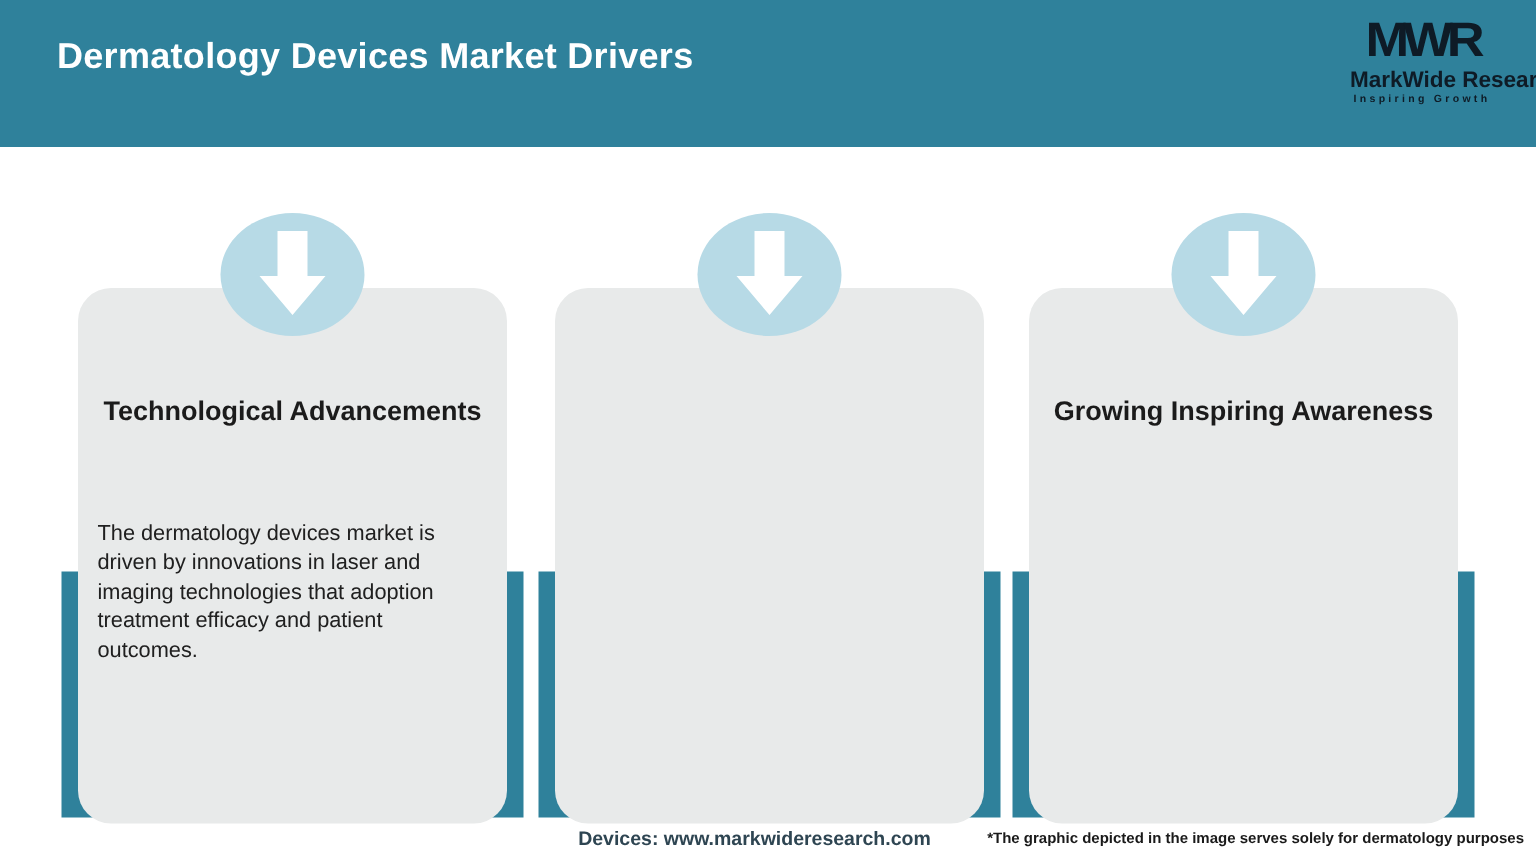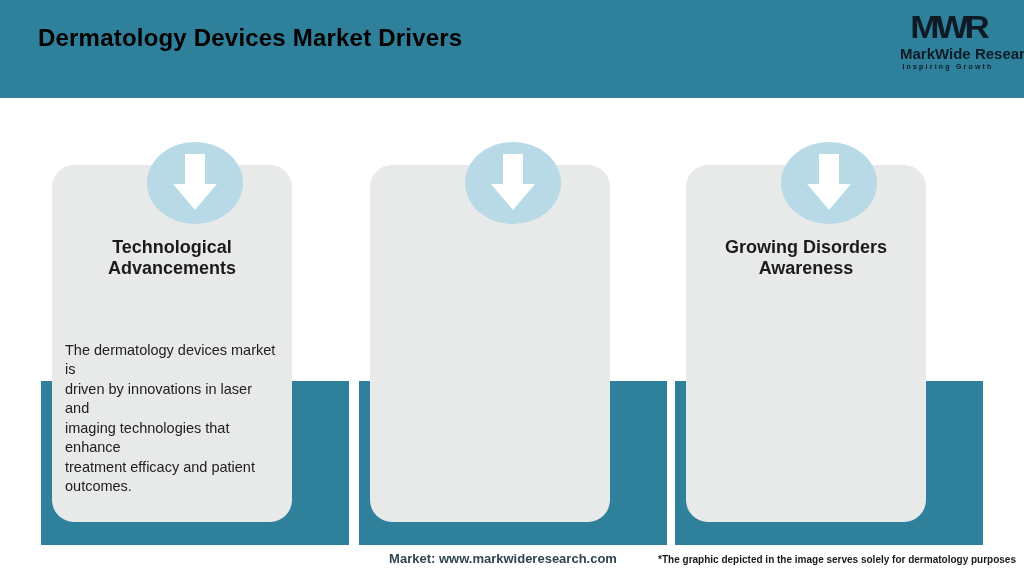--- a/index.html
+++ b/index.html
@@ -27,21 +27,21 @@
     position: absolute;
     top: 0; left: 0;
     width: 1024px; height: 98px;
     background: var(--accent-teal);
   }
   .page-title {
     position: absolute;
     left: 38px; top: 24px;
     font-size: 24px;
     font-weight: 700;
-    color: #000000;
+    color: #ffffff;
     letter-spacing: 0.2px;
   }
   .logo {
     position: absolute;
     top: 9px; right: 28px;
     width: 96px;
     text-align: center;
     color: var(--logo-dark);
     line-height: 1;
   }
@@ -69,22 +69,22 @@
   
   .backdrop {
     position: absolute;
     top: 381px;
     width: 308px;
     height: 164px;
     background: var(--accent-teal);
   }
   .card {
     position: absolute;
-    top: 165px;
-    width: 240px;
+    top: 192px;
+    width: 286px;
     height: 357px;
     background: var(--card-bg);
     border-radius: 22px;
   }
   .card-title {
     padding-top: 72px;
     text-align: center;
     font-size: 18px;
     font-weight: 700;
     color: var(--title-dark);
@@ -148,43 +148,43 @@
   </div>
 
   <div class="backdrop bd-1"></div>
   <div class="backdrop bd-2"></div>
   <div class="backdrop bd-3"></div>
 
   <div class="card cd-1">
     <div class="card-title">Technological Advancements</div>
     <div class="card-body">The dermatology devices market is
 driven by innovations in laser and
-imaging technologies that enhance
+imaging technologies that adoption
 treatment efficacy and patient outcomes.</div>
   </div>
 
   <div class="card cd-2">
   </div>
 
   <div class="card cd-3">
-    <div class="card-title">Growing Disorders Awareness</div>
+    <div class="card-title">Growing Inspiring Awareness</div>
   </div>
 
   <div class="arrow-circle ci-1">
     <svg viewBox="0 0 96 82">
       <polygon points="38,12 58,12 58,42 70,42 48,68 26,42 38,42" fill="#ffffff"></polygon>
     </svg>
   </div>
   <div class="arrow-circle ci-2">
     <svg viewBox="0 0 96 82">
       <polygon points="38,12 58,12 58,42 70,42 48,68 26,42 38,42" fill="#ffffff"></polygon>
     </svg>
   </div>
   <div class="arrow-circle ci-3">
     <svg viewBox="0 0 96 82">
       <polygon points="38,12 58,12 58,42 70,42 48,68 26,42 38,42" fill="#ffffff"></polygon>
     </svg>
   </div>
 
-  <div class="source-text">Market: www.markwideresearch.com</div>
+  <div class="source-text">Devices: www.markwideresearch.com</div>
   <div class="disclaimer-text">*The graphic depicted in the image serves solely for dermatology purposes</div>
 
 </div>
 
 </body></html>

